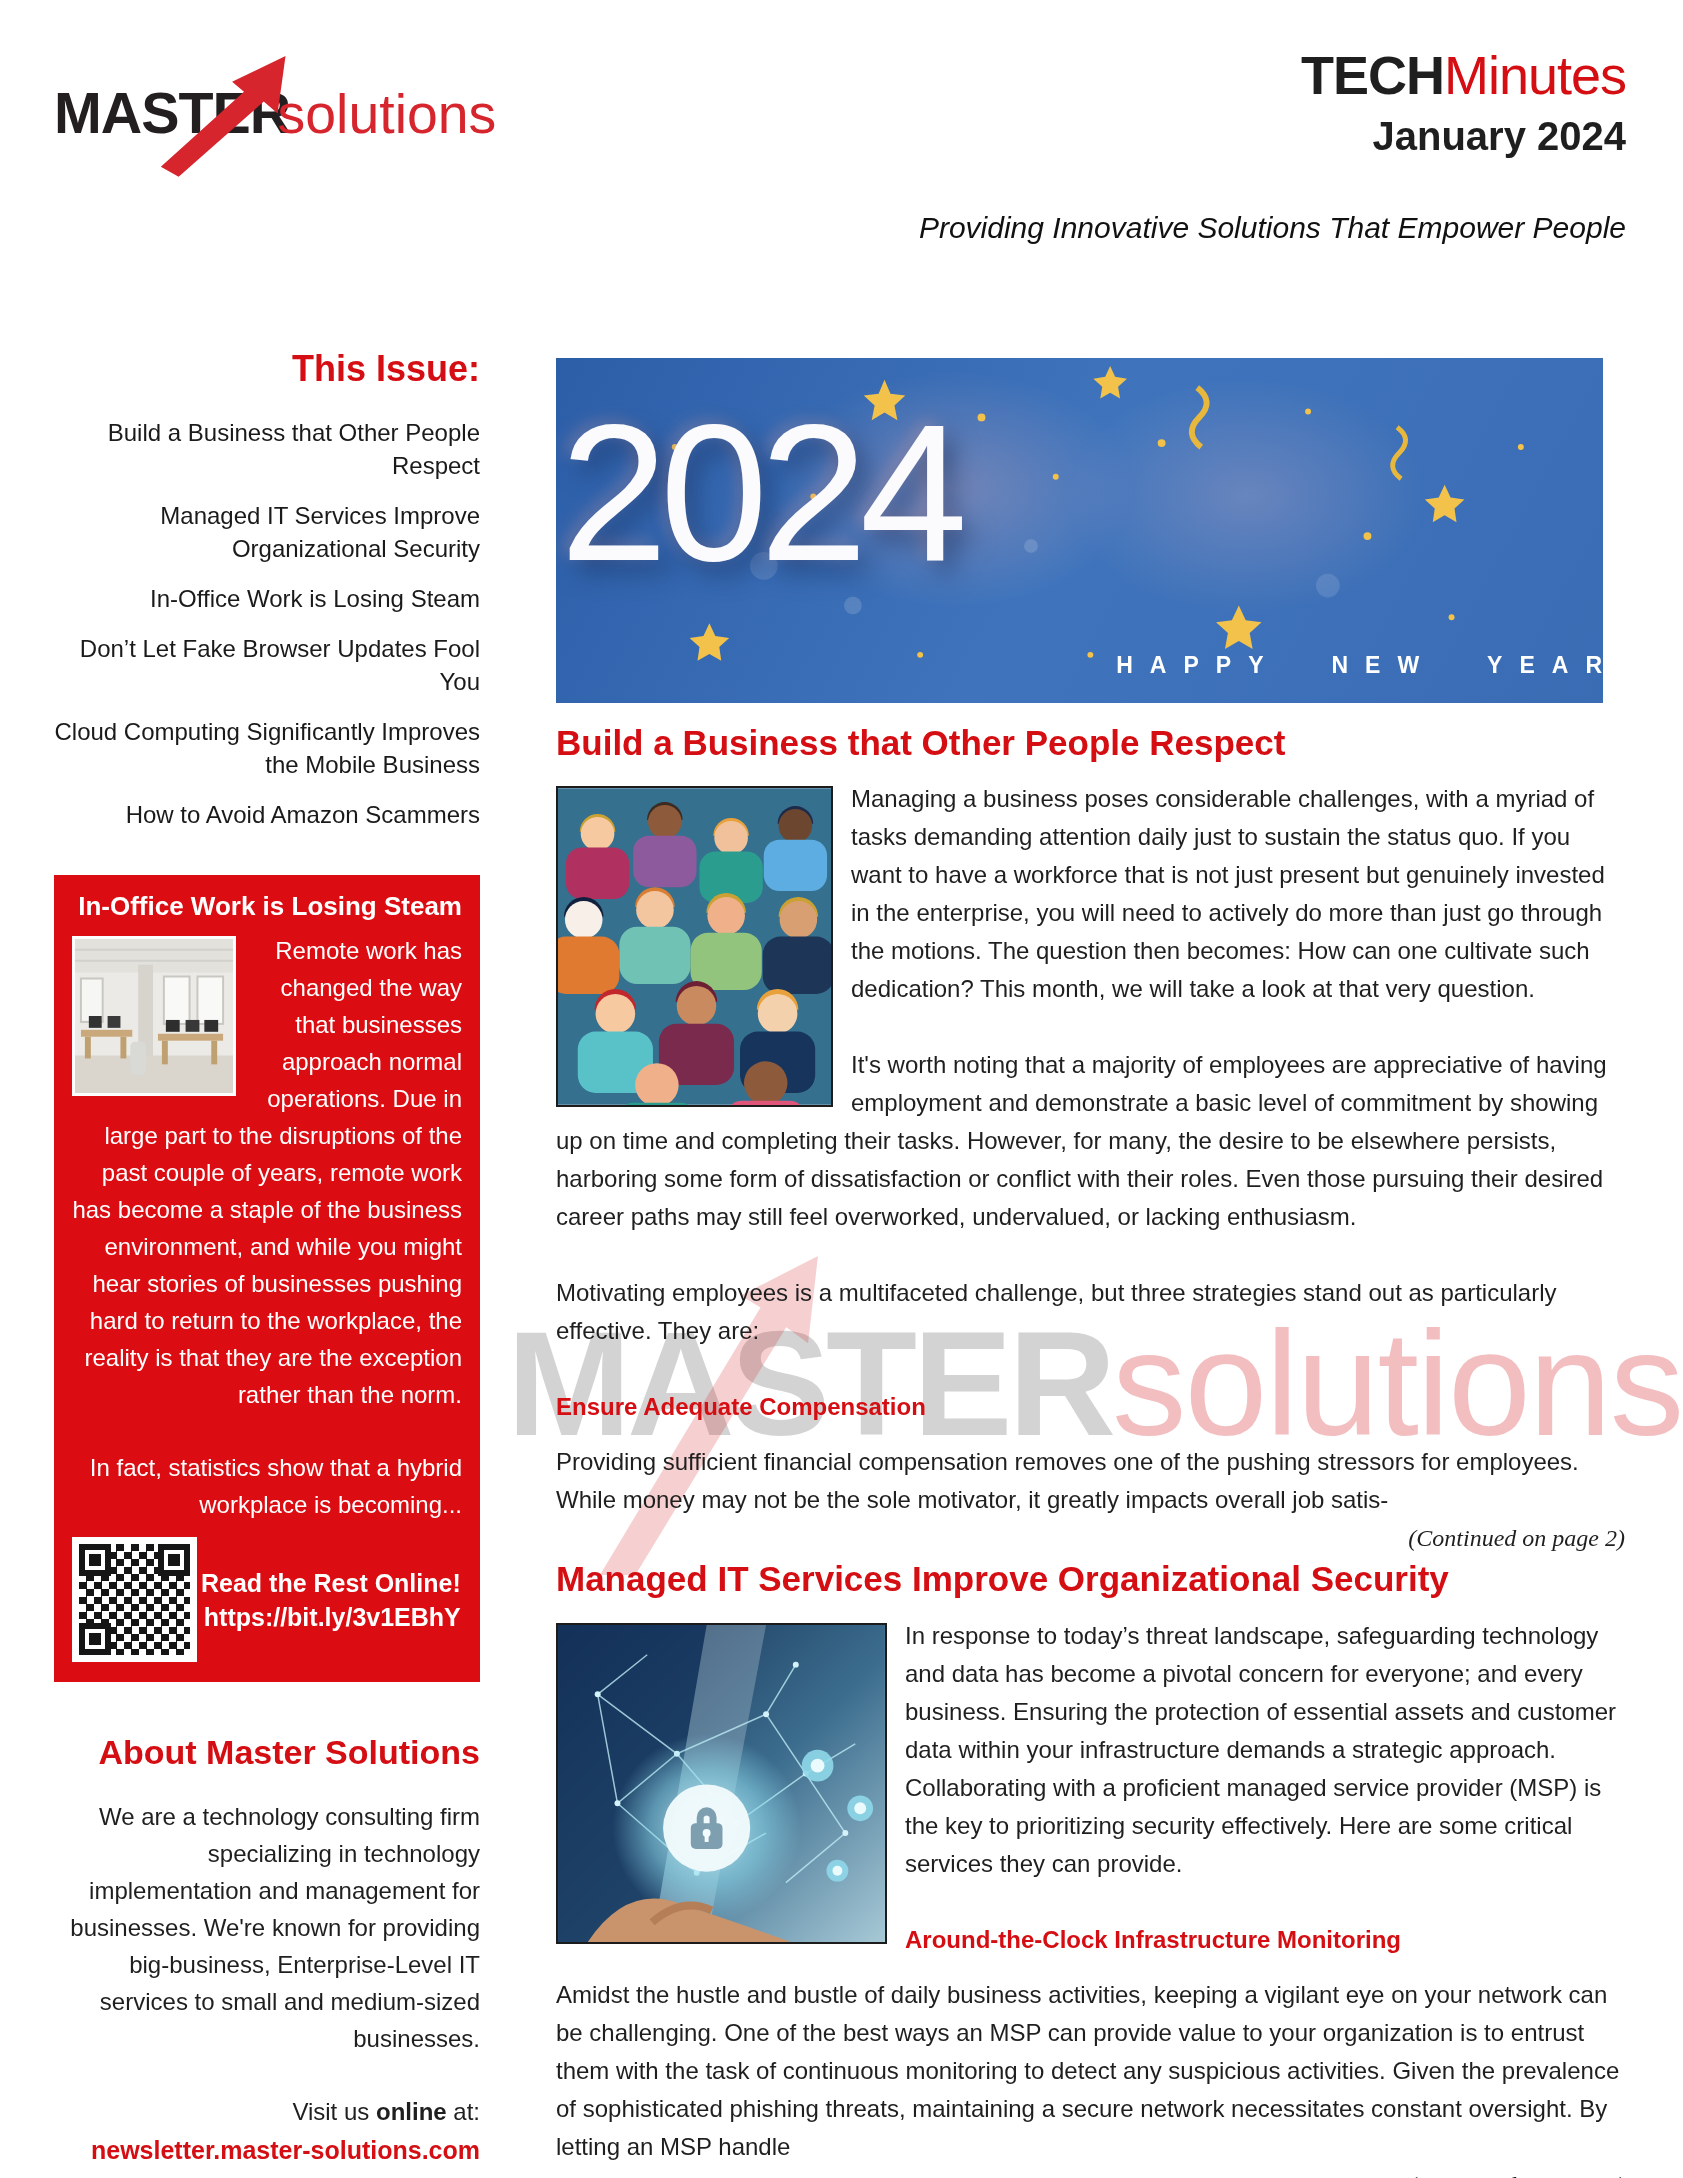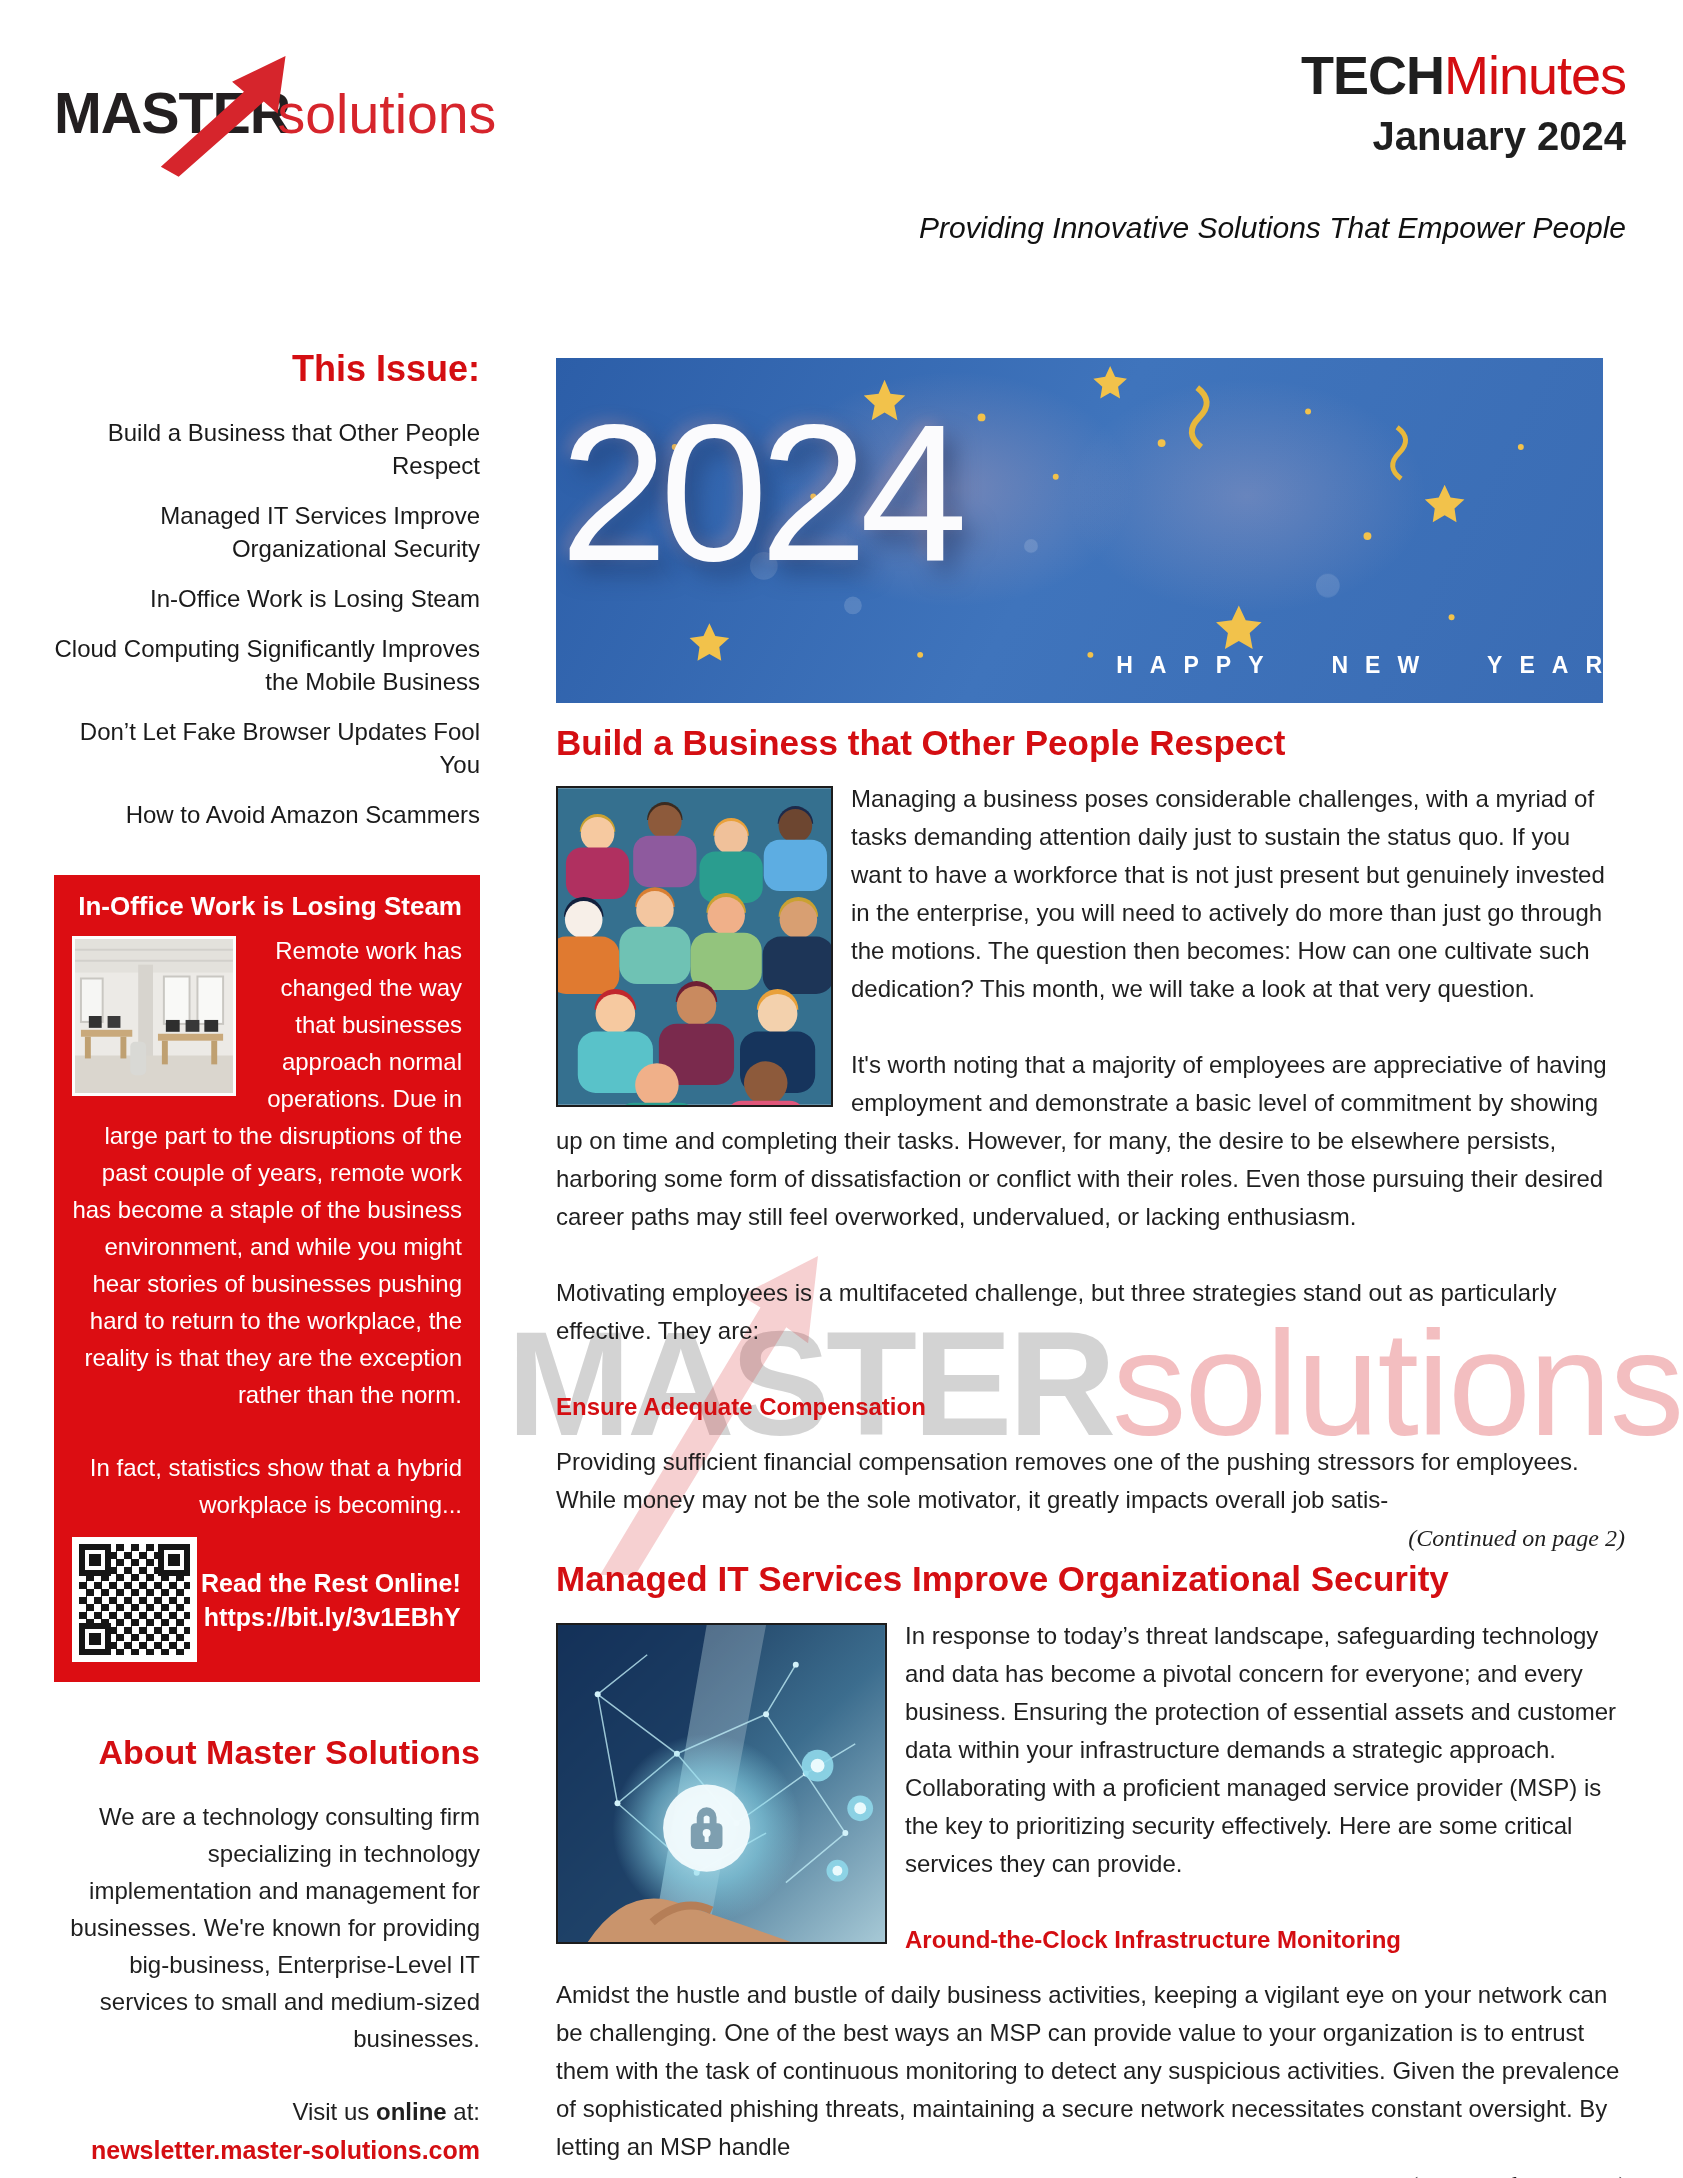--- a/index.html
+++ b/index.html
@@ -94,22 +94,22 @@
     <svg class="wm-arrow" viewBox="0 0 230 330">
       <path d="M8 330 L170 60 L150 48 L228 8 L218 96 L196 80 L34 346 Z" fill="rgba(216,40,46,.22)"></path>
     </svg>
   </div>
 
   <aside class="sidebar">
     <h2 class="issue-head" style="color:#d40e12;">This Issue:</h2>
     <div class="issue-item">Build a Business that Other People Respect</div>
     <div class="issue-item">Managed IT Services Improve Organizational Security</div>
     <div class="issue-item">In-Office Work is Losing Steam</div>
+    <div class="issue-item">Don’t Let Fake Browser Updates Fool You</div>
     <div class="issue-item">Cloud Computing Significantly Improves the Mobile Business</div>
-    <div class="issue-item">Don’t Let Fake Browser Updates Fool You</div>
     <div class="issue-item">How to Avoid Amazon Scammers</div>
 
     <section class="feature-box" style="background:#dc0d12;">
       <h3 class="fb-title">In-Office Work is Losing Steam</h3>
       <div class="office-img">
         <svg viewBox="0 0 160 156" width="158" height="154">
           <rect width="160" height="156" fill="#eceae6"></rect>
           <rect width="160" height="34" fill="#e3e1dc"></rect>
           <path d="M0 11 H160 M0 22 H160" stroke="#d2d0cb" stroke-width="2"></path>
           <rect x="64" y="26" width="15" height="96" fill="#d7d4ce"></rect>

